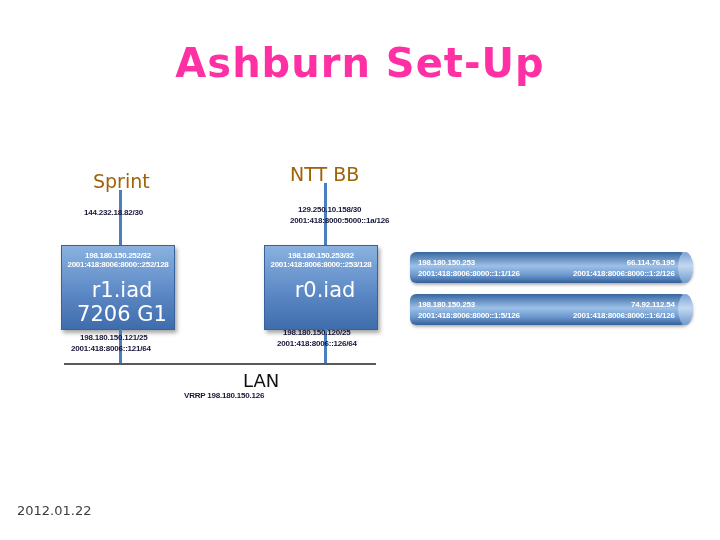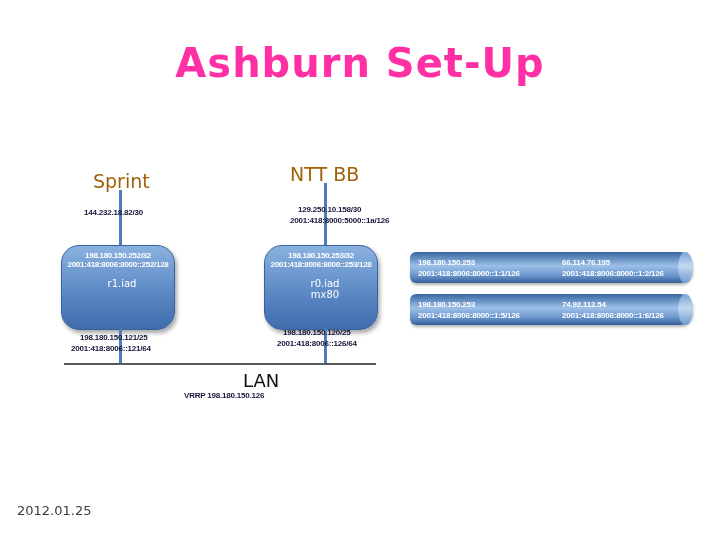--- a/index.html
+++ b/index.html
@@ -31,29 +31,29 @@
   .ntt-ip1   { left:287px; top:205px;margin-left:11px; }
   .ntt-ip2   { left:266px; top:216px;padding-left:24px; }
   .lan-ip-l1 { left:80px;  top:333px; }
   .lan-ip-l2 { left:71px;  top:344px; }
   .lan-ip-r1 { left:283px; top:328px; }
   .lan-ip-r2 { left:277px; top:339px; }
   .vrrp      { left:184px; top:350px;margin-top:41px; }
 
   .router {
     position:absolute; top:245px; width:114px; height:85px;
-    border-radius:18px; border:1px solid #38629c;
+    border-radius:0; border:1px solid #38629c;
     background:linear-gradient(180deg,#8ab1df 0%, #5d8ac6 55%, #3f6cab 100%);
     box-shadow:2px 3px 4px rgba(0,0,0,0.35);
     color:#fff; text-align:center; padding-top:5px;
   }
   .router-r1 { left:61px; }
   .router-r0 { left:264px; }
   .rip   { font-size:8px; font-weight:bold; letter-spacing:-0.3px; white-space:nowrap; }
-  .rname { font-family:"DejaVu Sans", sans-serif; font-size:10px;padding-left:8px; }
+  .rname { font-family:"DejaVu Sans", sans-serif; font-size:21px;padding-left:8px; }
   .rname.first { margin-top:9px; }
 
   .lan-line { position:absolute; left:64px; top:363px; width:312px; height:2px; background:#595959; }
   .lan-label {
     position:absolute; left:243px; top:370px;
     font-family:"DejaVu Sans", sans-serif; font-size:18px; color:#111;
   }
 
   .cyl {
     position:absolute; left:410px; width:282px; height:31px;
@@ -68,21 +68,21 @@
   .cap {
     position:absolute; right:-1px; top:0; width:15px; height:100%;
     border-radius:50%;
     background:linear-gradient(180deg,#7aa3d6 0%, #c3d8f0 45%, #6f9bcf 100%);
   }
   .cyl .col {
     position:absolute; top:5px; line-height:11px;
     font-size:8px; font-weight:bold; letter-spacing:-0.2px; white-space:nowrap;
   }
   .col-left  { left:8px; }
-  .col-right { left:152px; }
+  .col-right { left:163px;text-align:right; }
 
   .date {
     position:absolute; left:17px; top:503px;
     font-family:"DejaVu Sans", sans-serif; font-size:13px; color:#3c3c3c;
   }
 </style>
 </head>
 <body>
 
 <div class="slide">
@@ -96,27 +96,27 @@
   <div class="vline ntt-link-line"></div>
 
   <div class="ip sprint-ip">144.232.18.82/30</div>
   <div class="ip ntt-ip1">129.250.10.158/30</div>
   <div class="ip ntt-ip2">2001:418:8000:5000::1a/126</div>
 
   <div class="router router-r1">
     <div class="rip">198.180.150.252/32</div>
     <div class="rip">2001:418:8006:8000::252/128</div>
     <div class="rname first">r1.iad</div>
+    <div class="rname">7206 G1</div>
   </div>
 
   <div class="router router-r0">
     <div class="rip">198.180.150.253/32</div>
     <div class="rip">2001:418:8006:8000::253/128</div>
     <div class="rname first">r0.iad</div>
-    <div class="rname">mx80</div>
   </div>
 
   <div class="vline left-down-line"></div>
   <div class="vline right-down-line"></div>
 
   <div class="ip lan-ip-l1">198.180.150.121/25</div>
   <div class="ip lan-ip-l2">2001:418:8006::121/64</div>
   <div class="ip lan-ip-r1">198.180.150.120/25</div>
   <div class="ip lan-ip-r2">2001:418:8006::126/64</div>
 
@@ -142,15 +142,15 @@
     <div class="col col-left">
       <div>198.180.150.253</div>
       <div>2001:418:8006:8000::1:5/126</div>
     </div>
     <div class="col col-right">
       <div>74.92.112.54</div>
       <div>2001:418:8006:8000::1:6/126</div>
     </div>
   </div>
 
-  <div class="date">2012.01.25</div>
+  <div class="date">2012.01.22</div>
 
 </div>
 
 </body></html>

